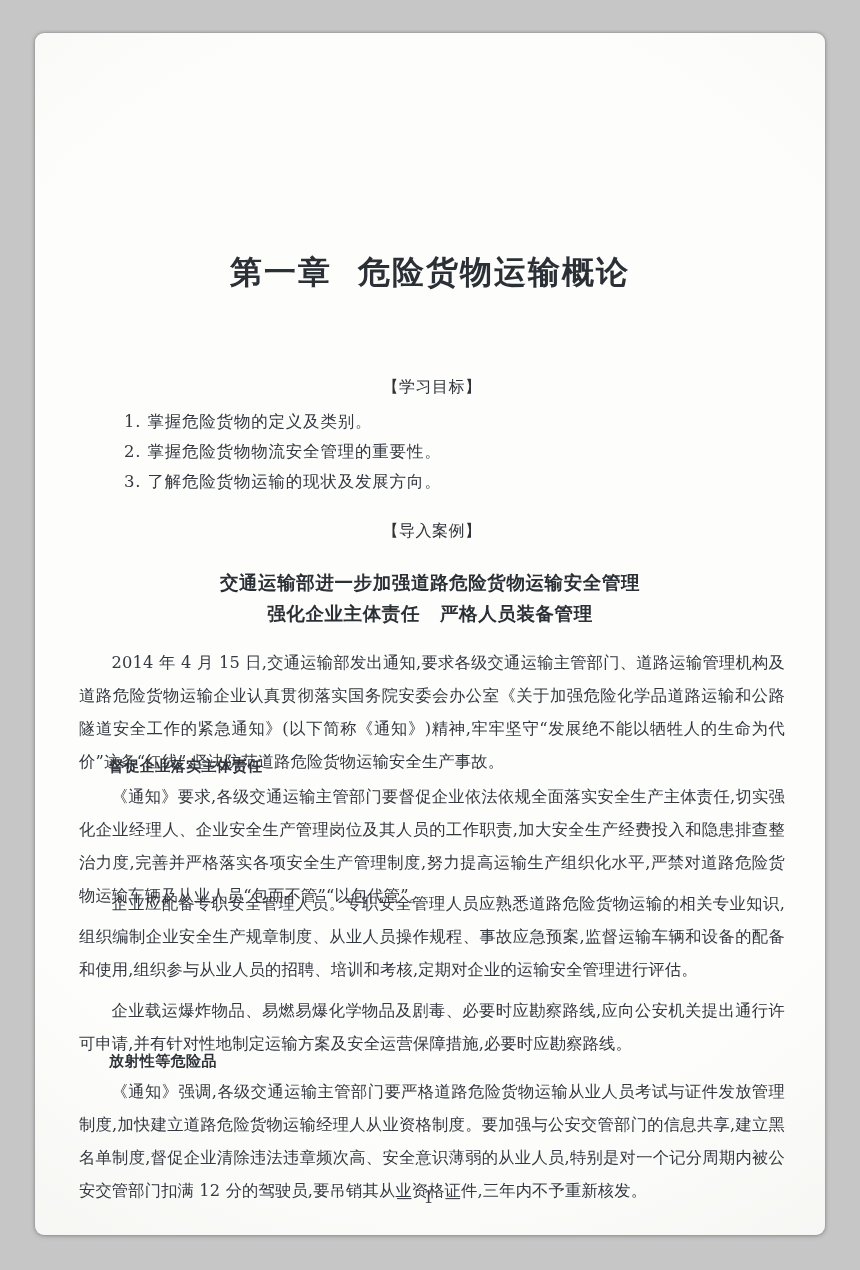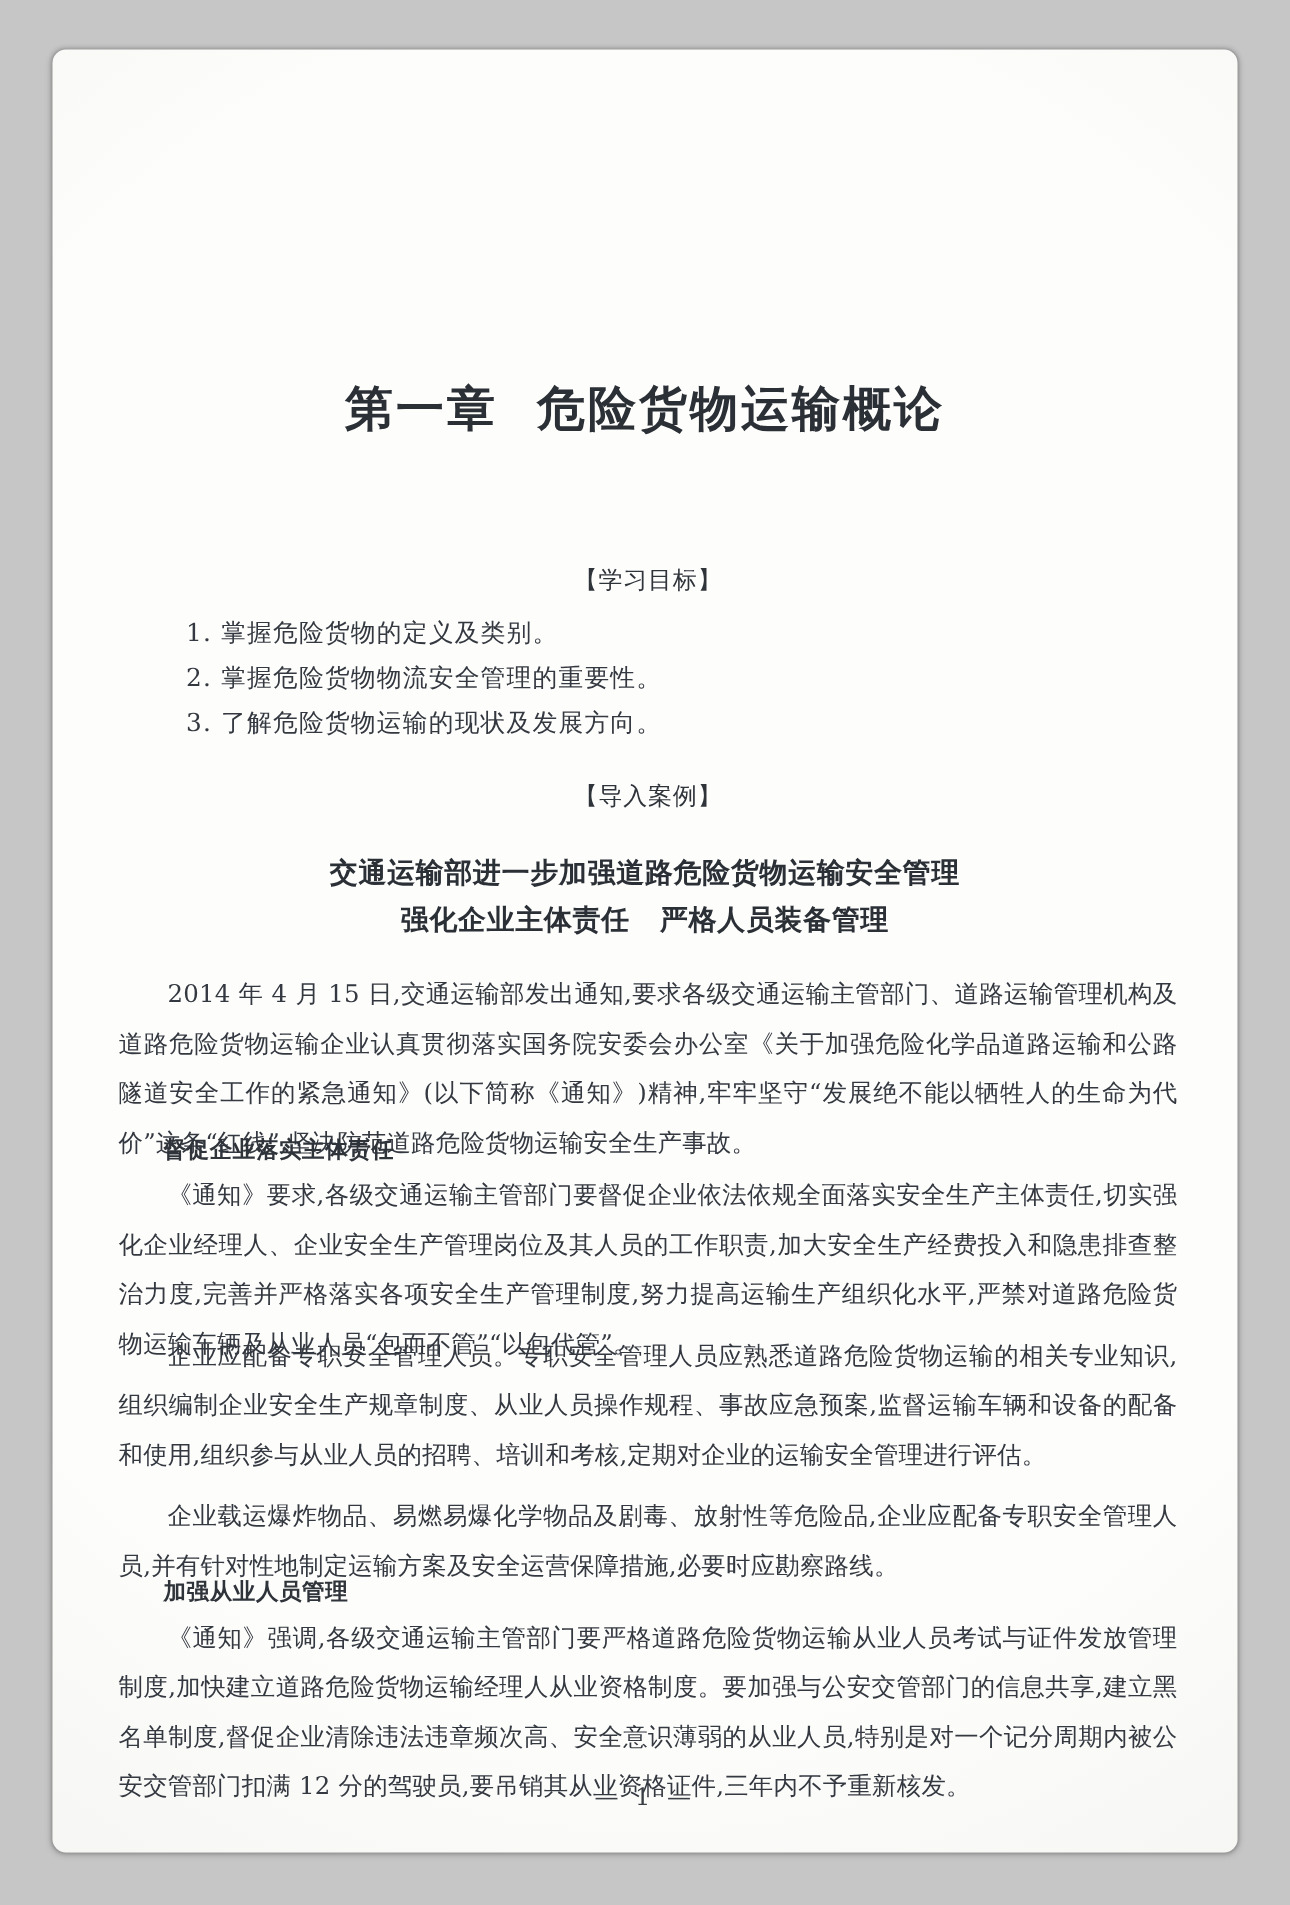--- a/index.html
+++ b/index.html
@@ -172,20 +172,20 @@
 
     <div class="case-title" style="top:535px">交通运输部进一步加强道路危险货物运输安全管理</div>
     <div class="case-title" style="top:566px">
       <span>强化企业主体责任</span><span class="t-gap"></span><span>严格人员装备管理</span>
     </div>
 
     <div class="para" style="top:613px">2014 年 4 月 15 日,交通运输部发出通知,要求各级交通运输主管部门、道路运输管理机构及道路危险货物运输企业认真贯彻落实国务院安委会办公室《关于加强危险化学品道路运输和公路隧道安全工作的紧急通知》(以下简称《通知》)精神,牢牢坚守“发展绝不能以牺牲人的生命为代价”这条“红线”,坚决防范道路危险货物运输安全生产事故。</div>
     <div class="subhead" style="top:720px">督促企业落实主体责任</div>
     <div class="para" style="top:747px">《通知》要求,各级交通运输主管部门要督促企业依法依规全面落实安全生产主体责任,切实强化企业经理人、企业安全生产管理岗位及其人员的工作职责,加大安全生产经费投入和隐患排查整治力度,完善并严格落实各项安全生产管理制度,努力提高运输生产组织化水平,严禁对道路危险货物运输车辆及从业人员“包而不管”“以包代管”。</div>
     <div class="para" style="top:854px">企业应配备专职安全管理人员。专职安全管理人员应熟悉道路危险货物运输的相关专业知识,组织编制企业安全生产规章制度、从业人员操作规程、事故应急预案,监督运输车辆和设备的配备和使用,组织参与从业人员的招聘、培训和考核,定期对企业的运输安全管理进行评估。</div>
-    <div class="para" style="top:961px">企业载运爆炸物品、易燃易爆化学物品及剧毒、放射性等危险品,企业应配备专职安全管理人员,并有针对性地制定运输方案及安全运营保障措施,必要时应勘察路线。</div>
-    <div class="subhead" style="top:1015px">加强从业人员管理</div>
+    <div class="para" style="top:961px">企业载运爆炸物品、易燃易爆化学物品及剧毒、必要时应勘察路线,应向公安机关提出通行许可申请,并有针对性地制定运输方案及安全运营保障措施,必要时应勘察路线。</div>
+    <div class="subhead" style="top:1015px">放射性等危险品</div>
     <div class="para" style="top:1042px">《通知》强调,各级交通运输主管部门要严格道路危险货物运输从业人员考试与证件发放管理制度,加快建立道路危险货物运输经理人从业资格制度。要加强与公安交管部门的信息共享,建立黑名单制度,督促企业清除违法违章频次高、安全意识薄弱的从业人员,特别是对一个记分周期内被公安交管部门扣满 12 分的驾驶员,要吊销其从业资格证件,三年内不予重新核发。</div>
 
     <div class="page-number">— 1 —</div>
 
   </div>
 </div>
 
 </body></html>

